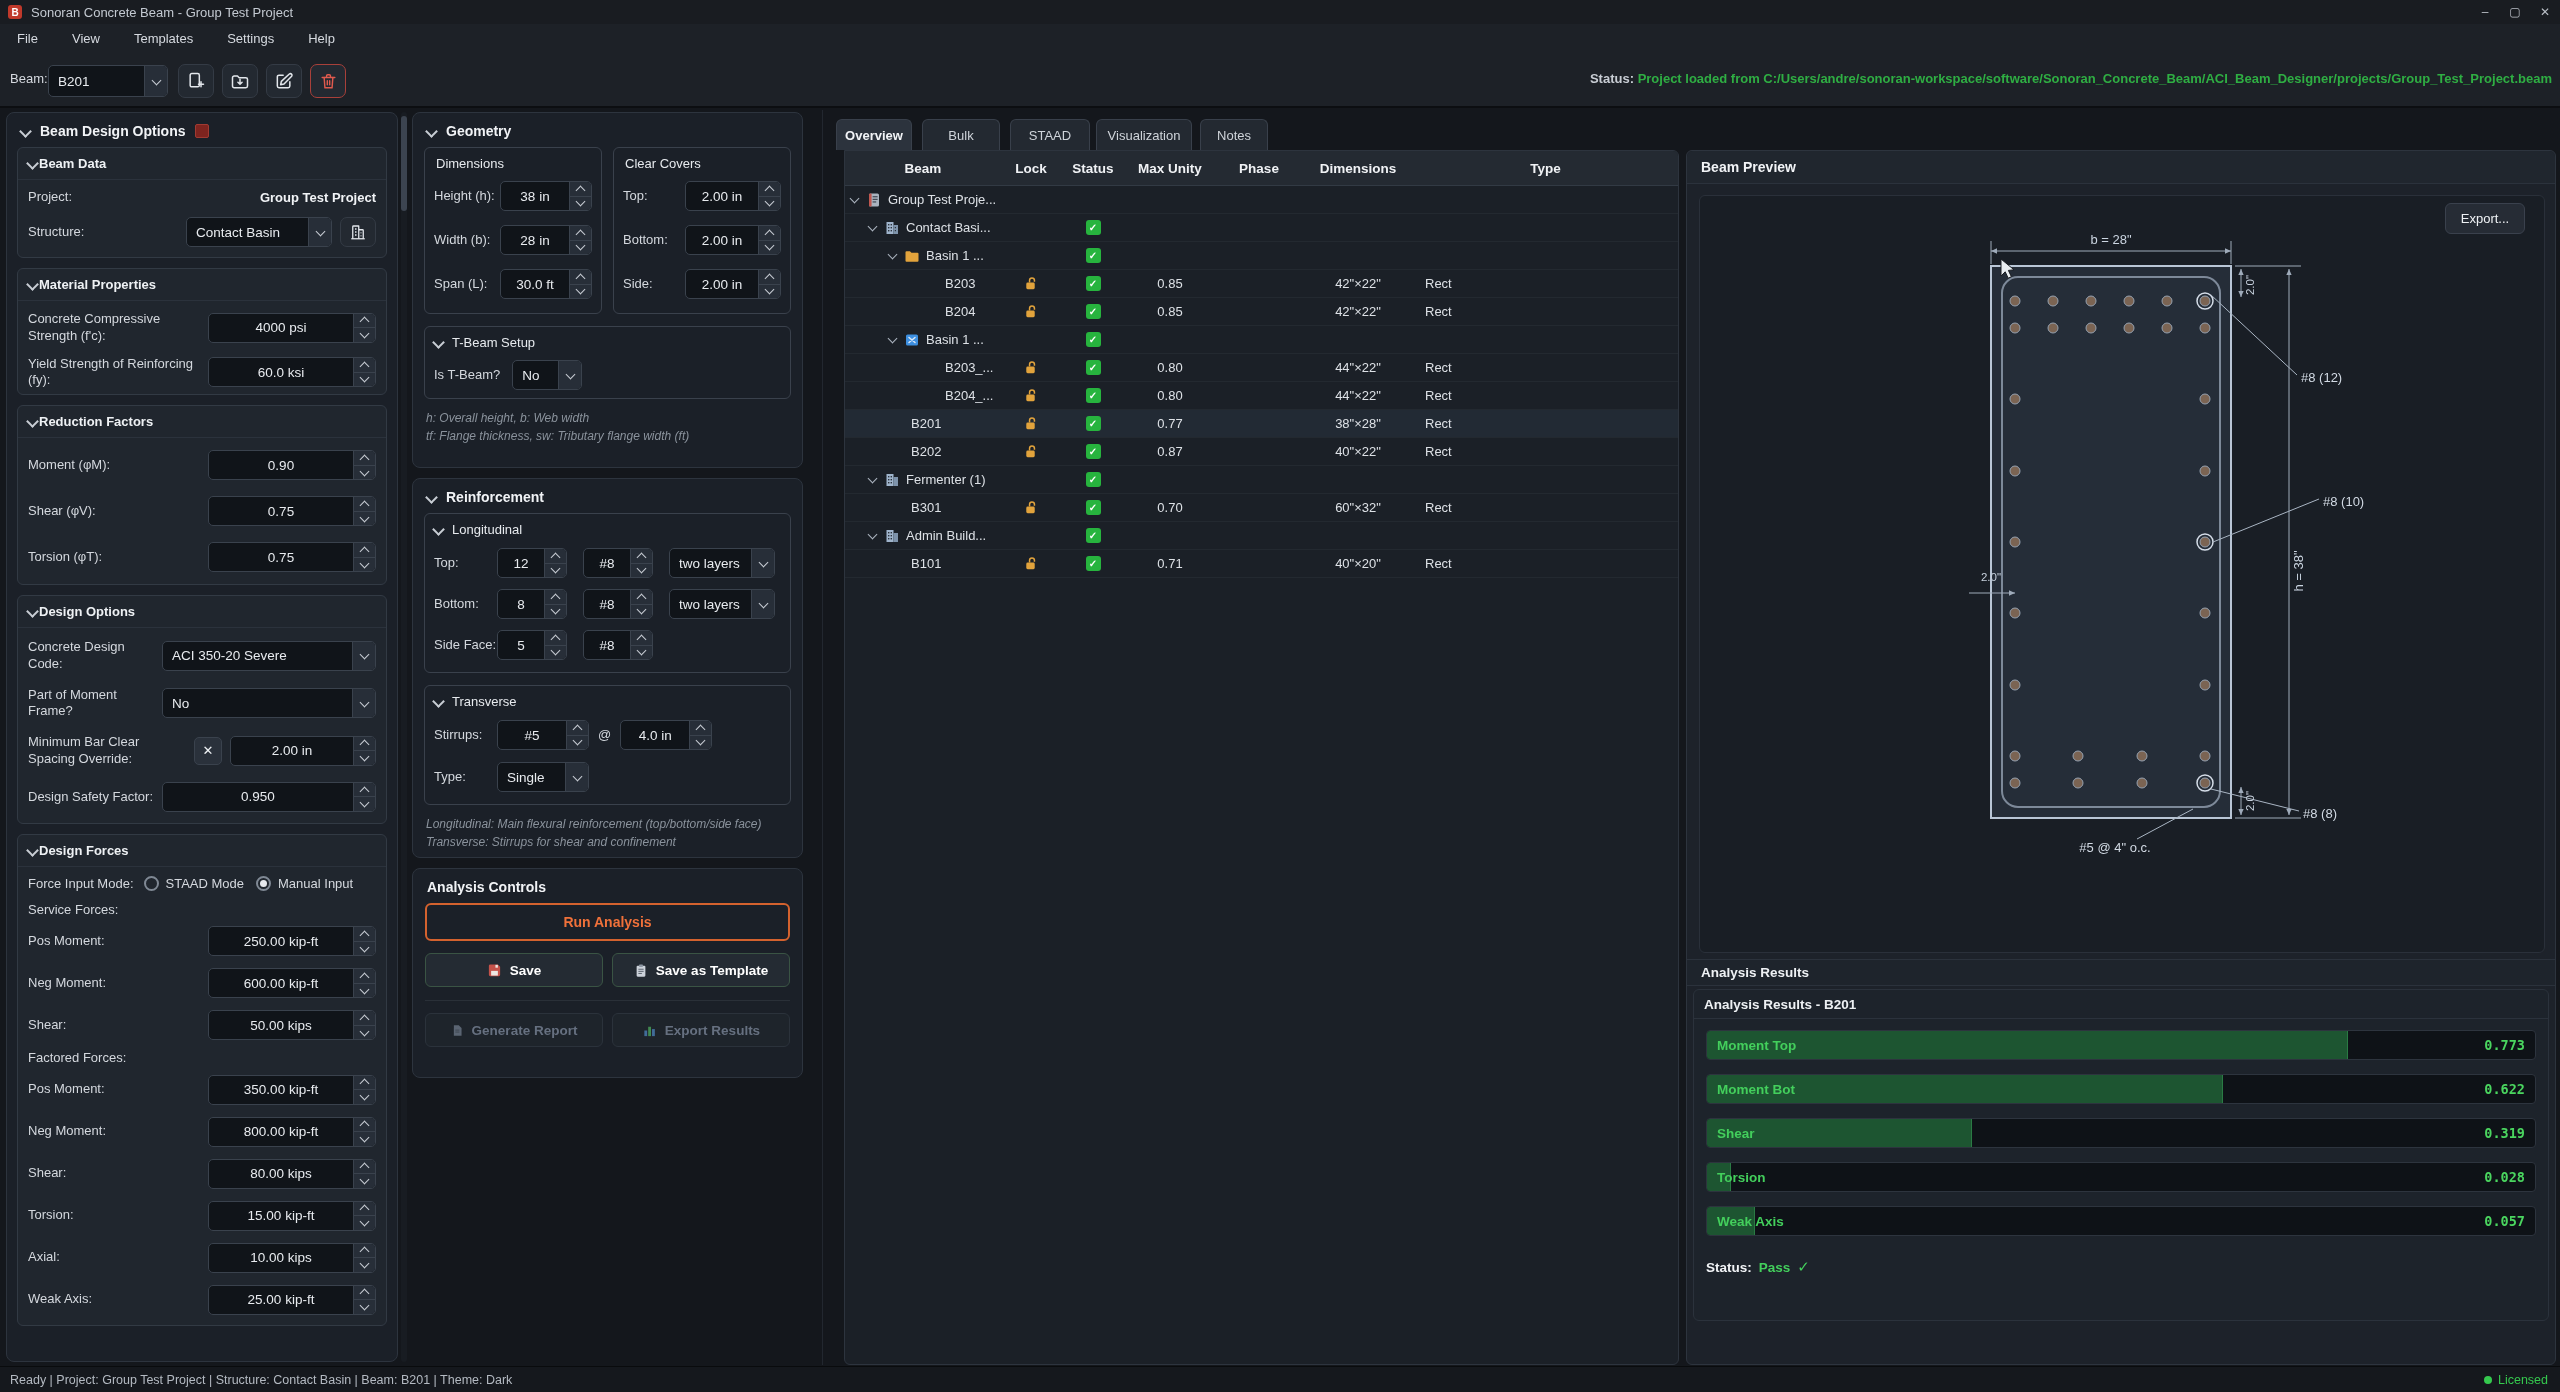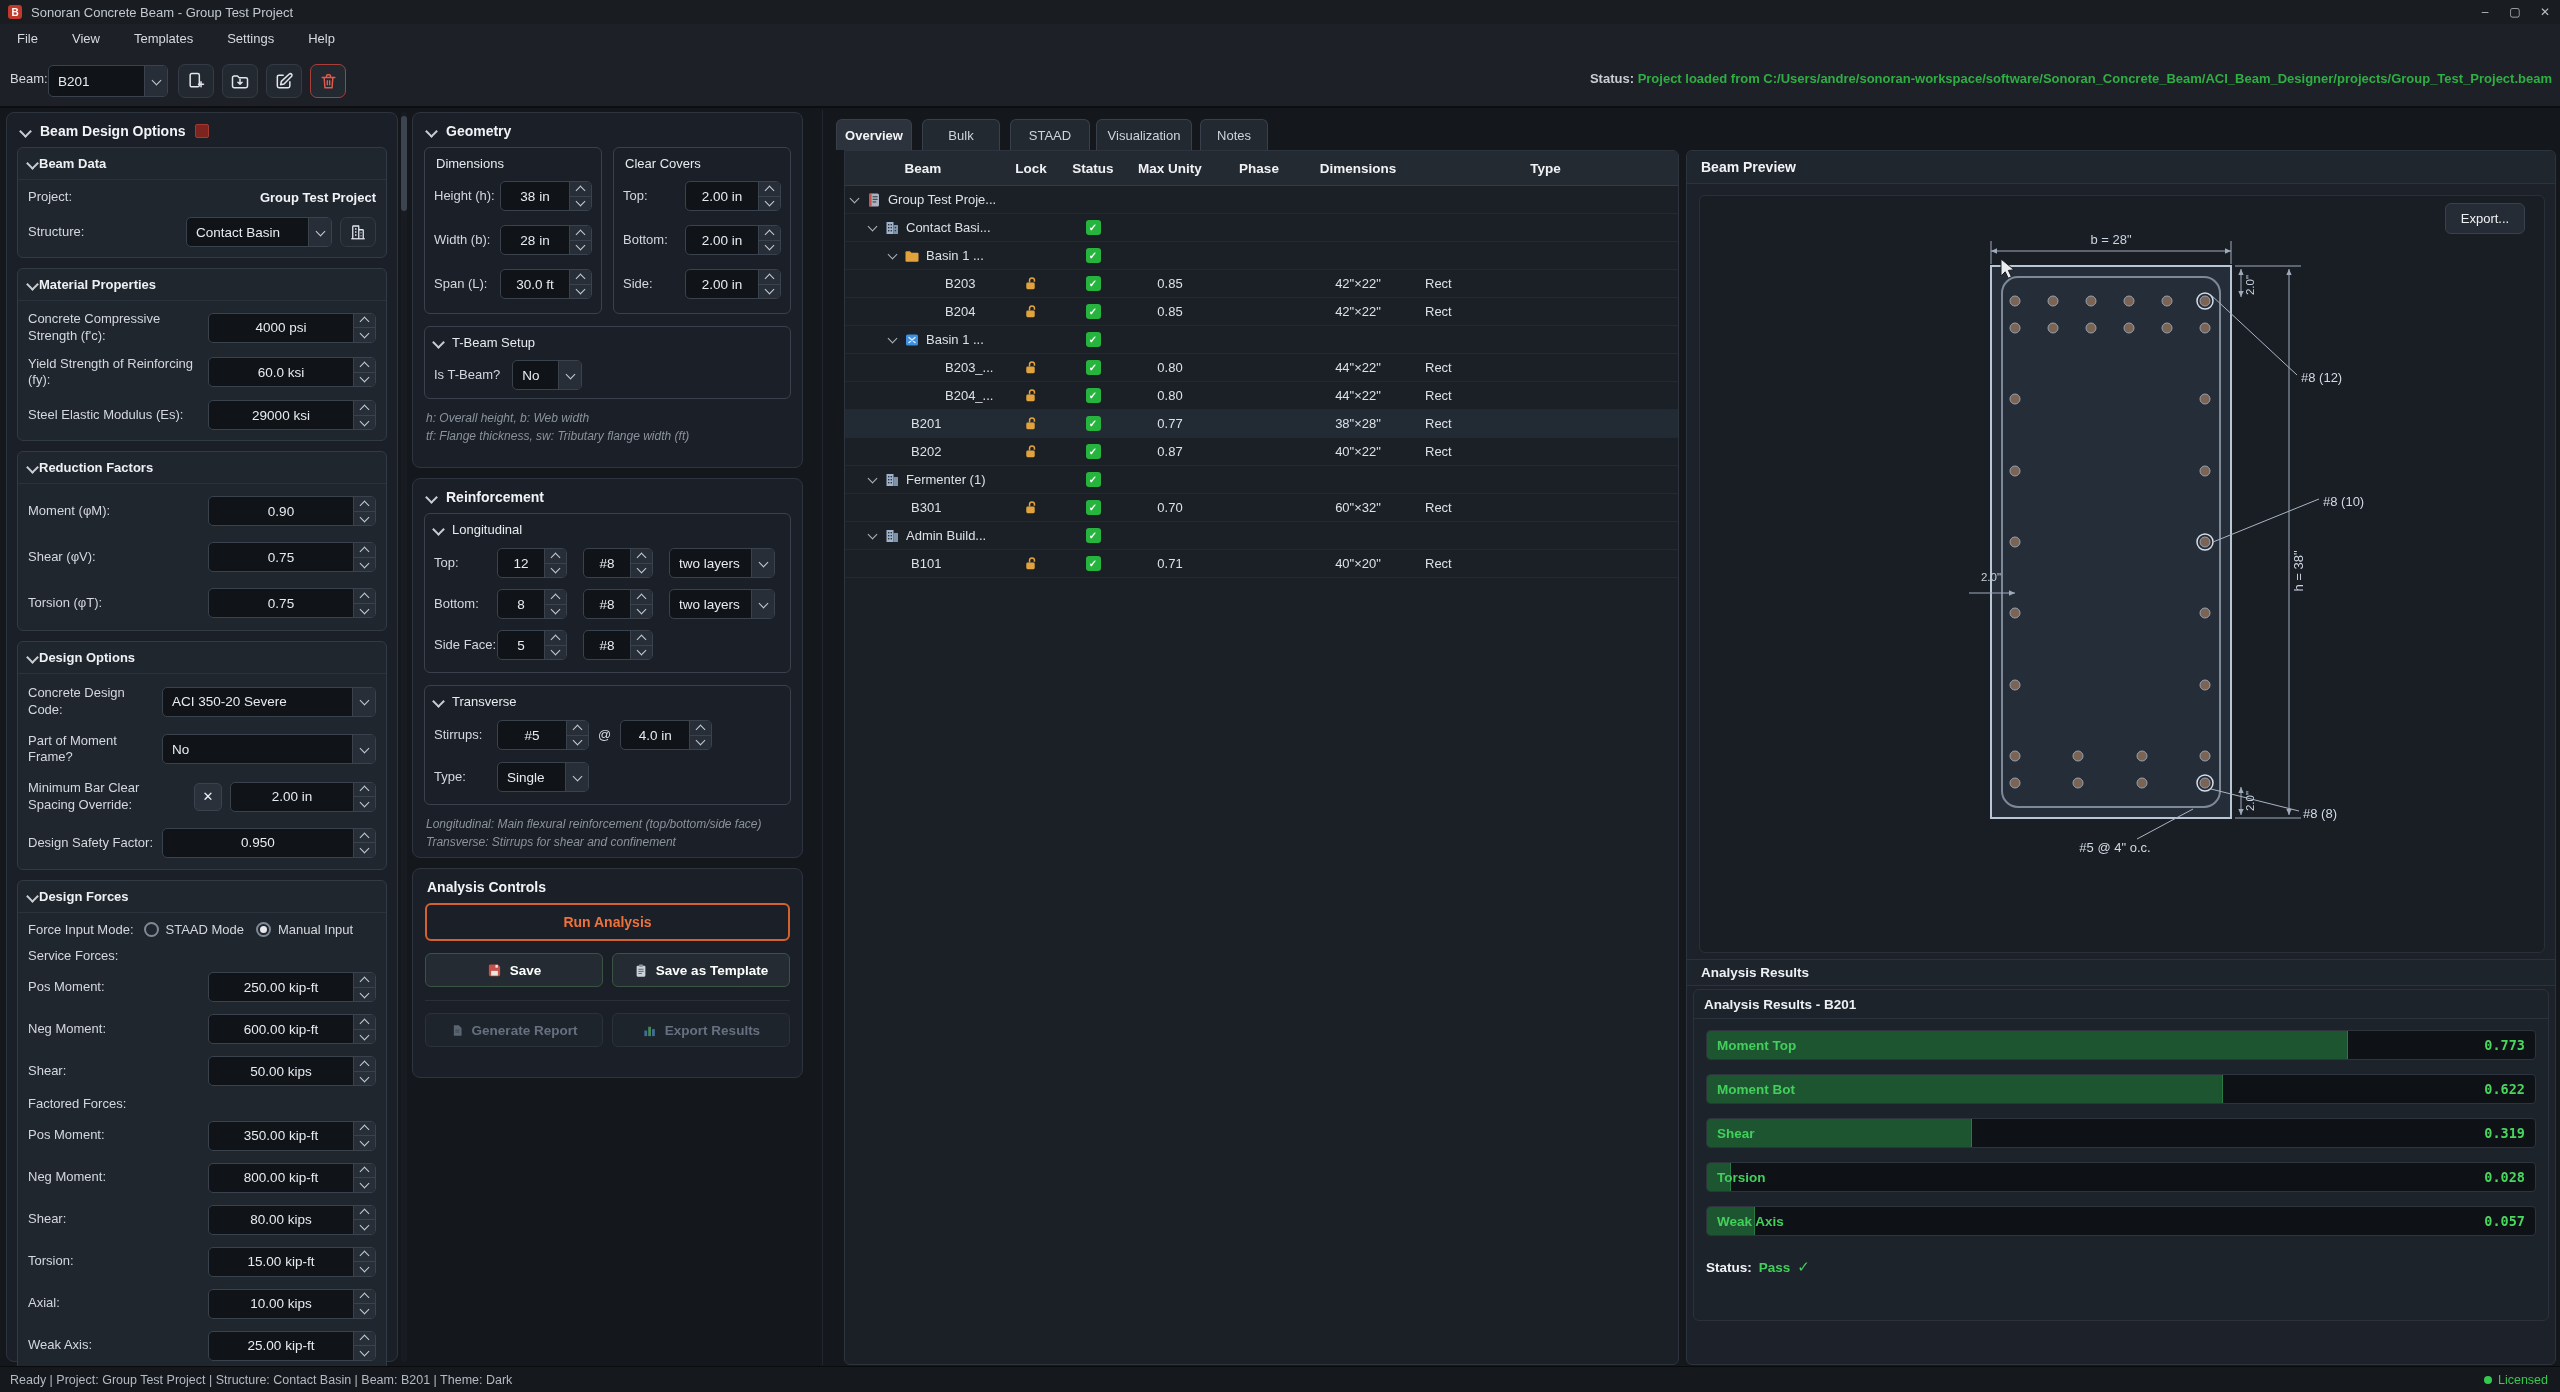--- a/index.html
+++ b/index.html
@@ -201,34 +201,20 @@
           <span class="spin">
             <span class="sbtn">
               <i class="cu"></i>
             </span>
             <span class="sbtn">
               <i class="cd"></i>
             </span>
           </span>
         </div>
     </div>
-    <div class="crow" style="padding-bottom:10px;">
-      <span class="lbl" style="flex:1;padding-right:8px;">Steel Elastic Modulus (Es):</span>
-      <div class="fld" style="width:168px;">
-          <span class="fval">29000 ksi</span>
-          <span class="spin">
-            <span class="sbtn">
-              <i class="cu"></i>
-            </span>
-            <span class="sbtn">
-              <i class="cd"></i>
-            </span>
-          </span>
-        </div>
-    </div>
   </div>
 
   <div class="card">
     <div class="chead">
         <i class="chev-d"></i>
         <span>Reduction Factors</span>
       </div>
     <div class="crow" style="padding-top:12px;">
       <span class="lbl" style="flex:1">Moment (φM):</span>
       <div class="fld" style="width:168px;">

